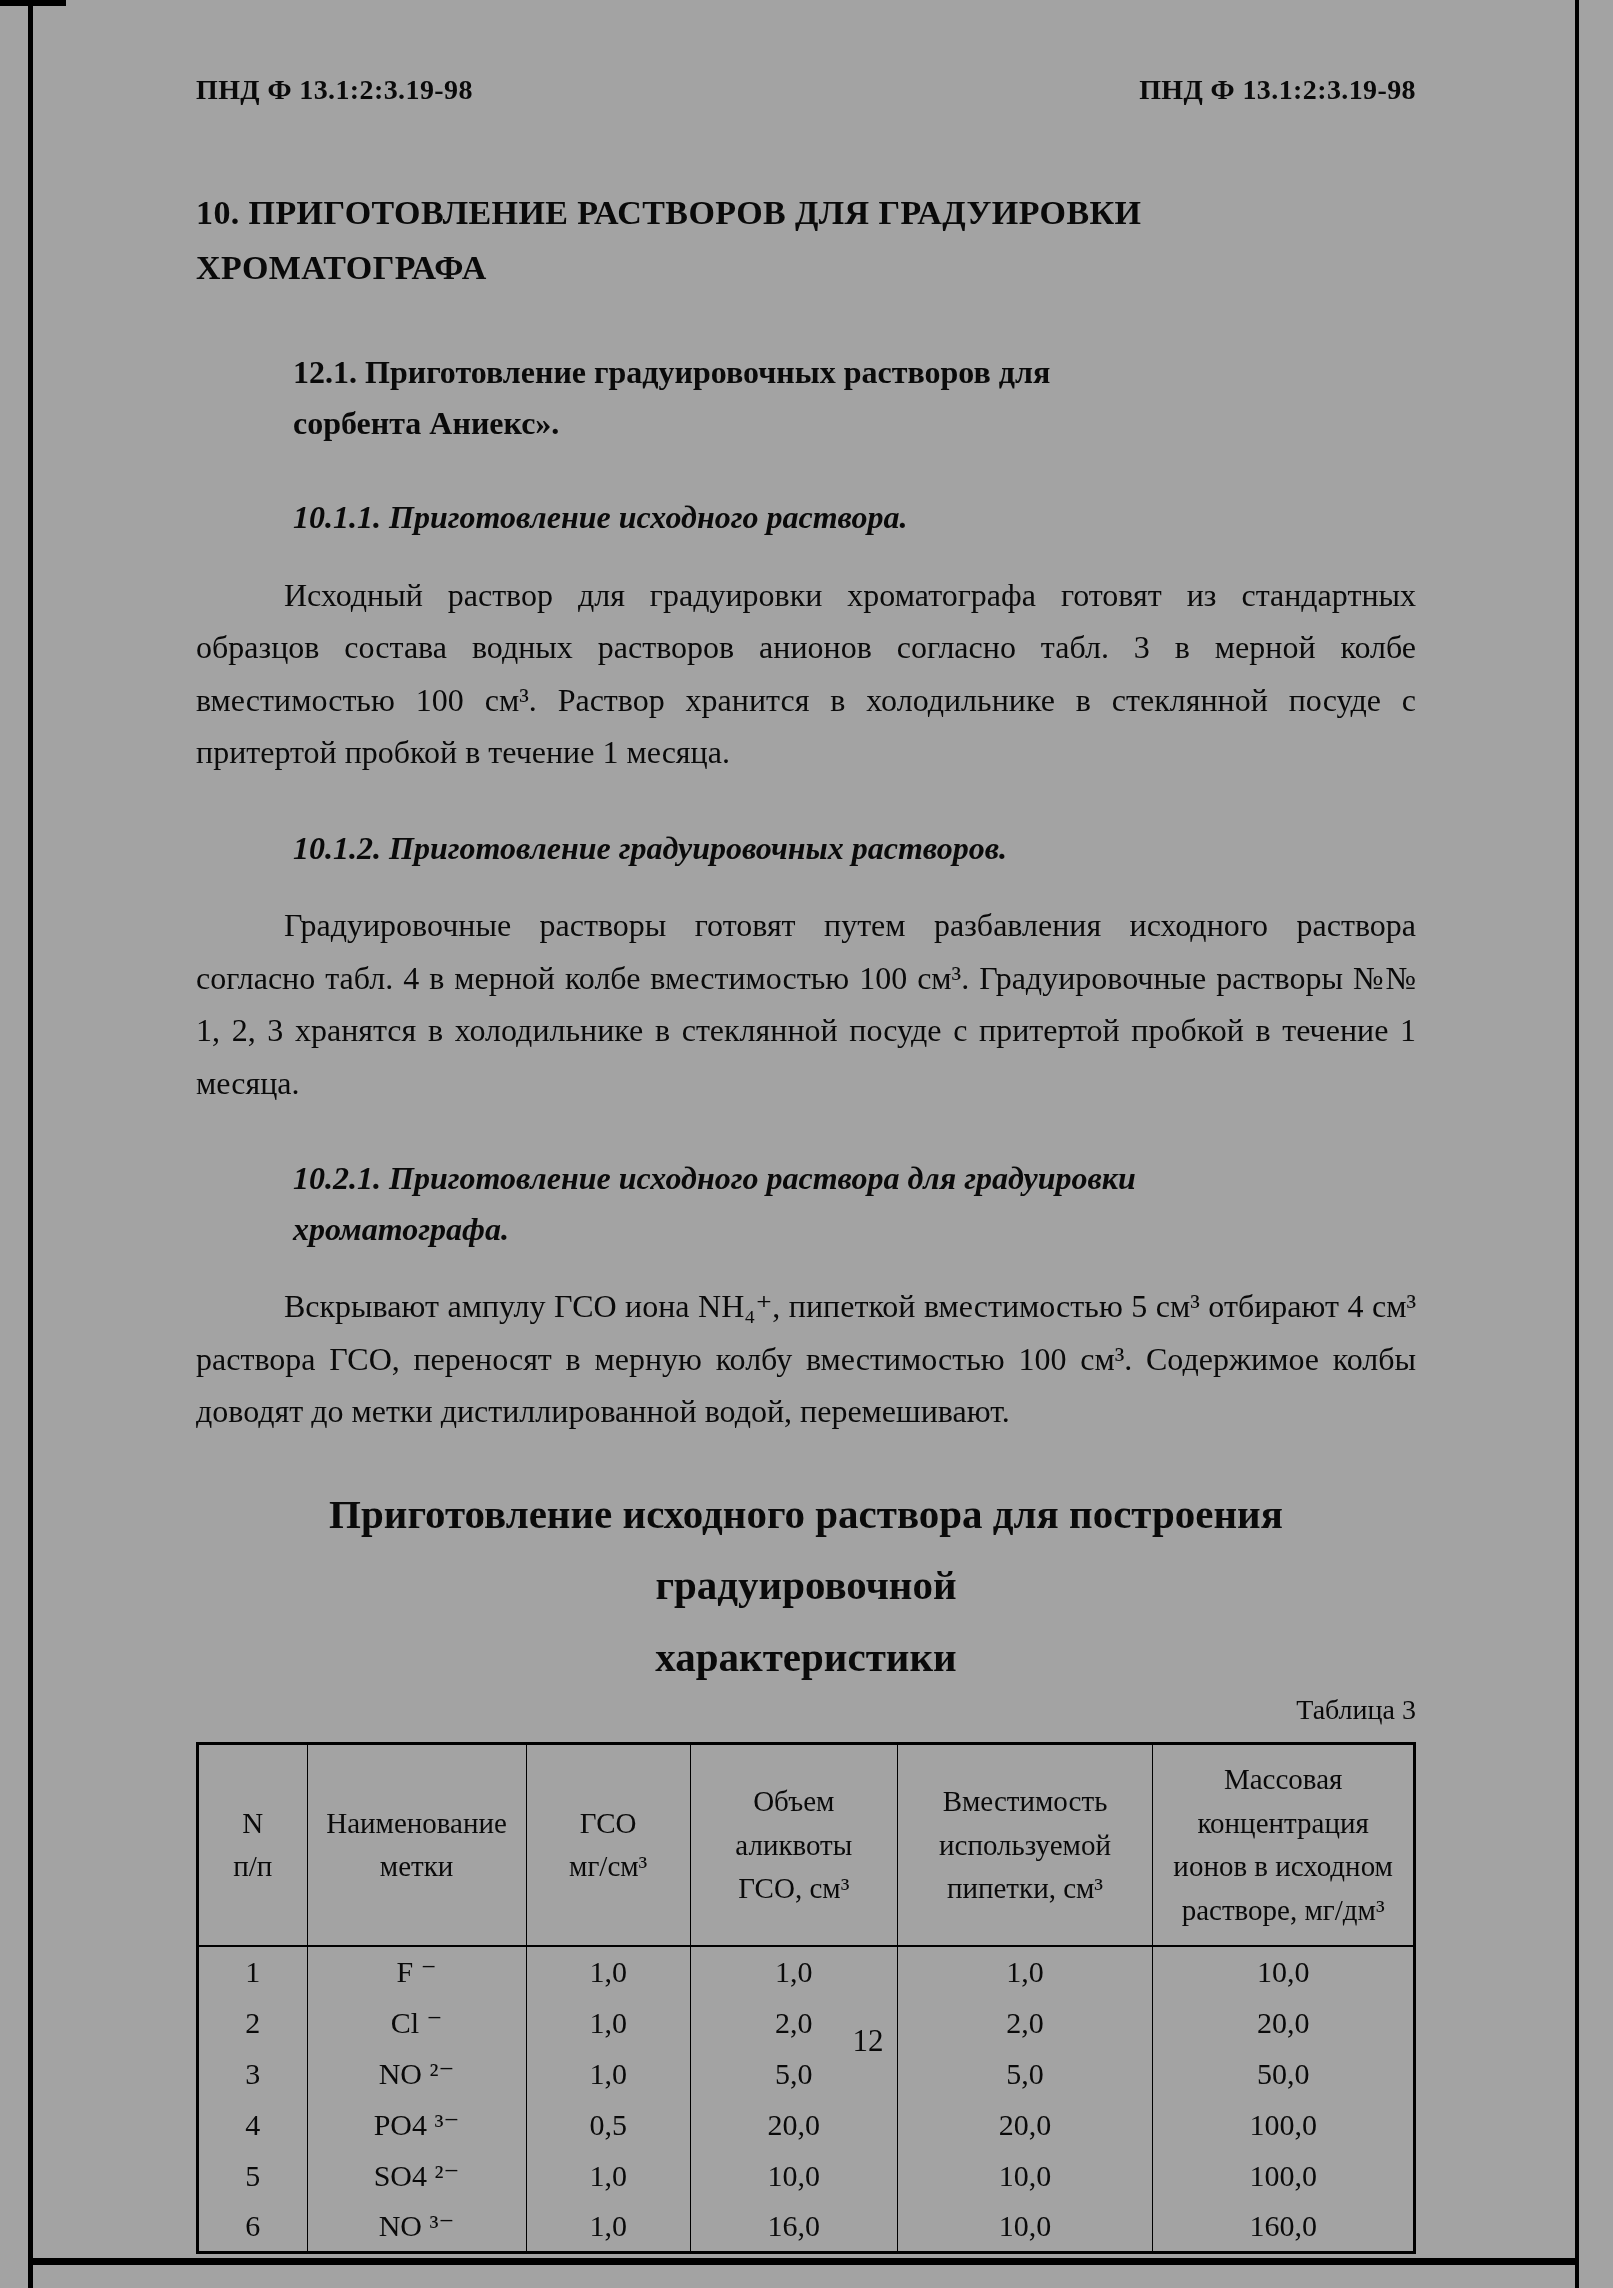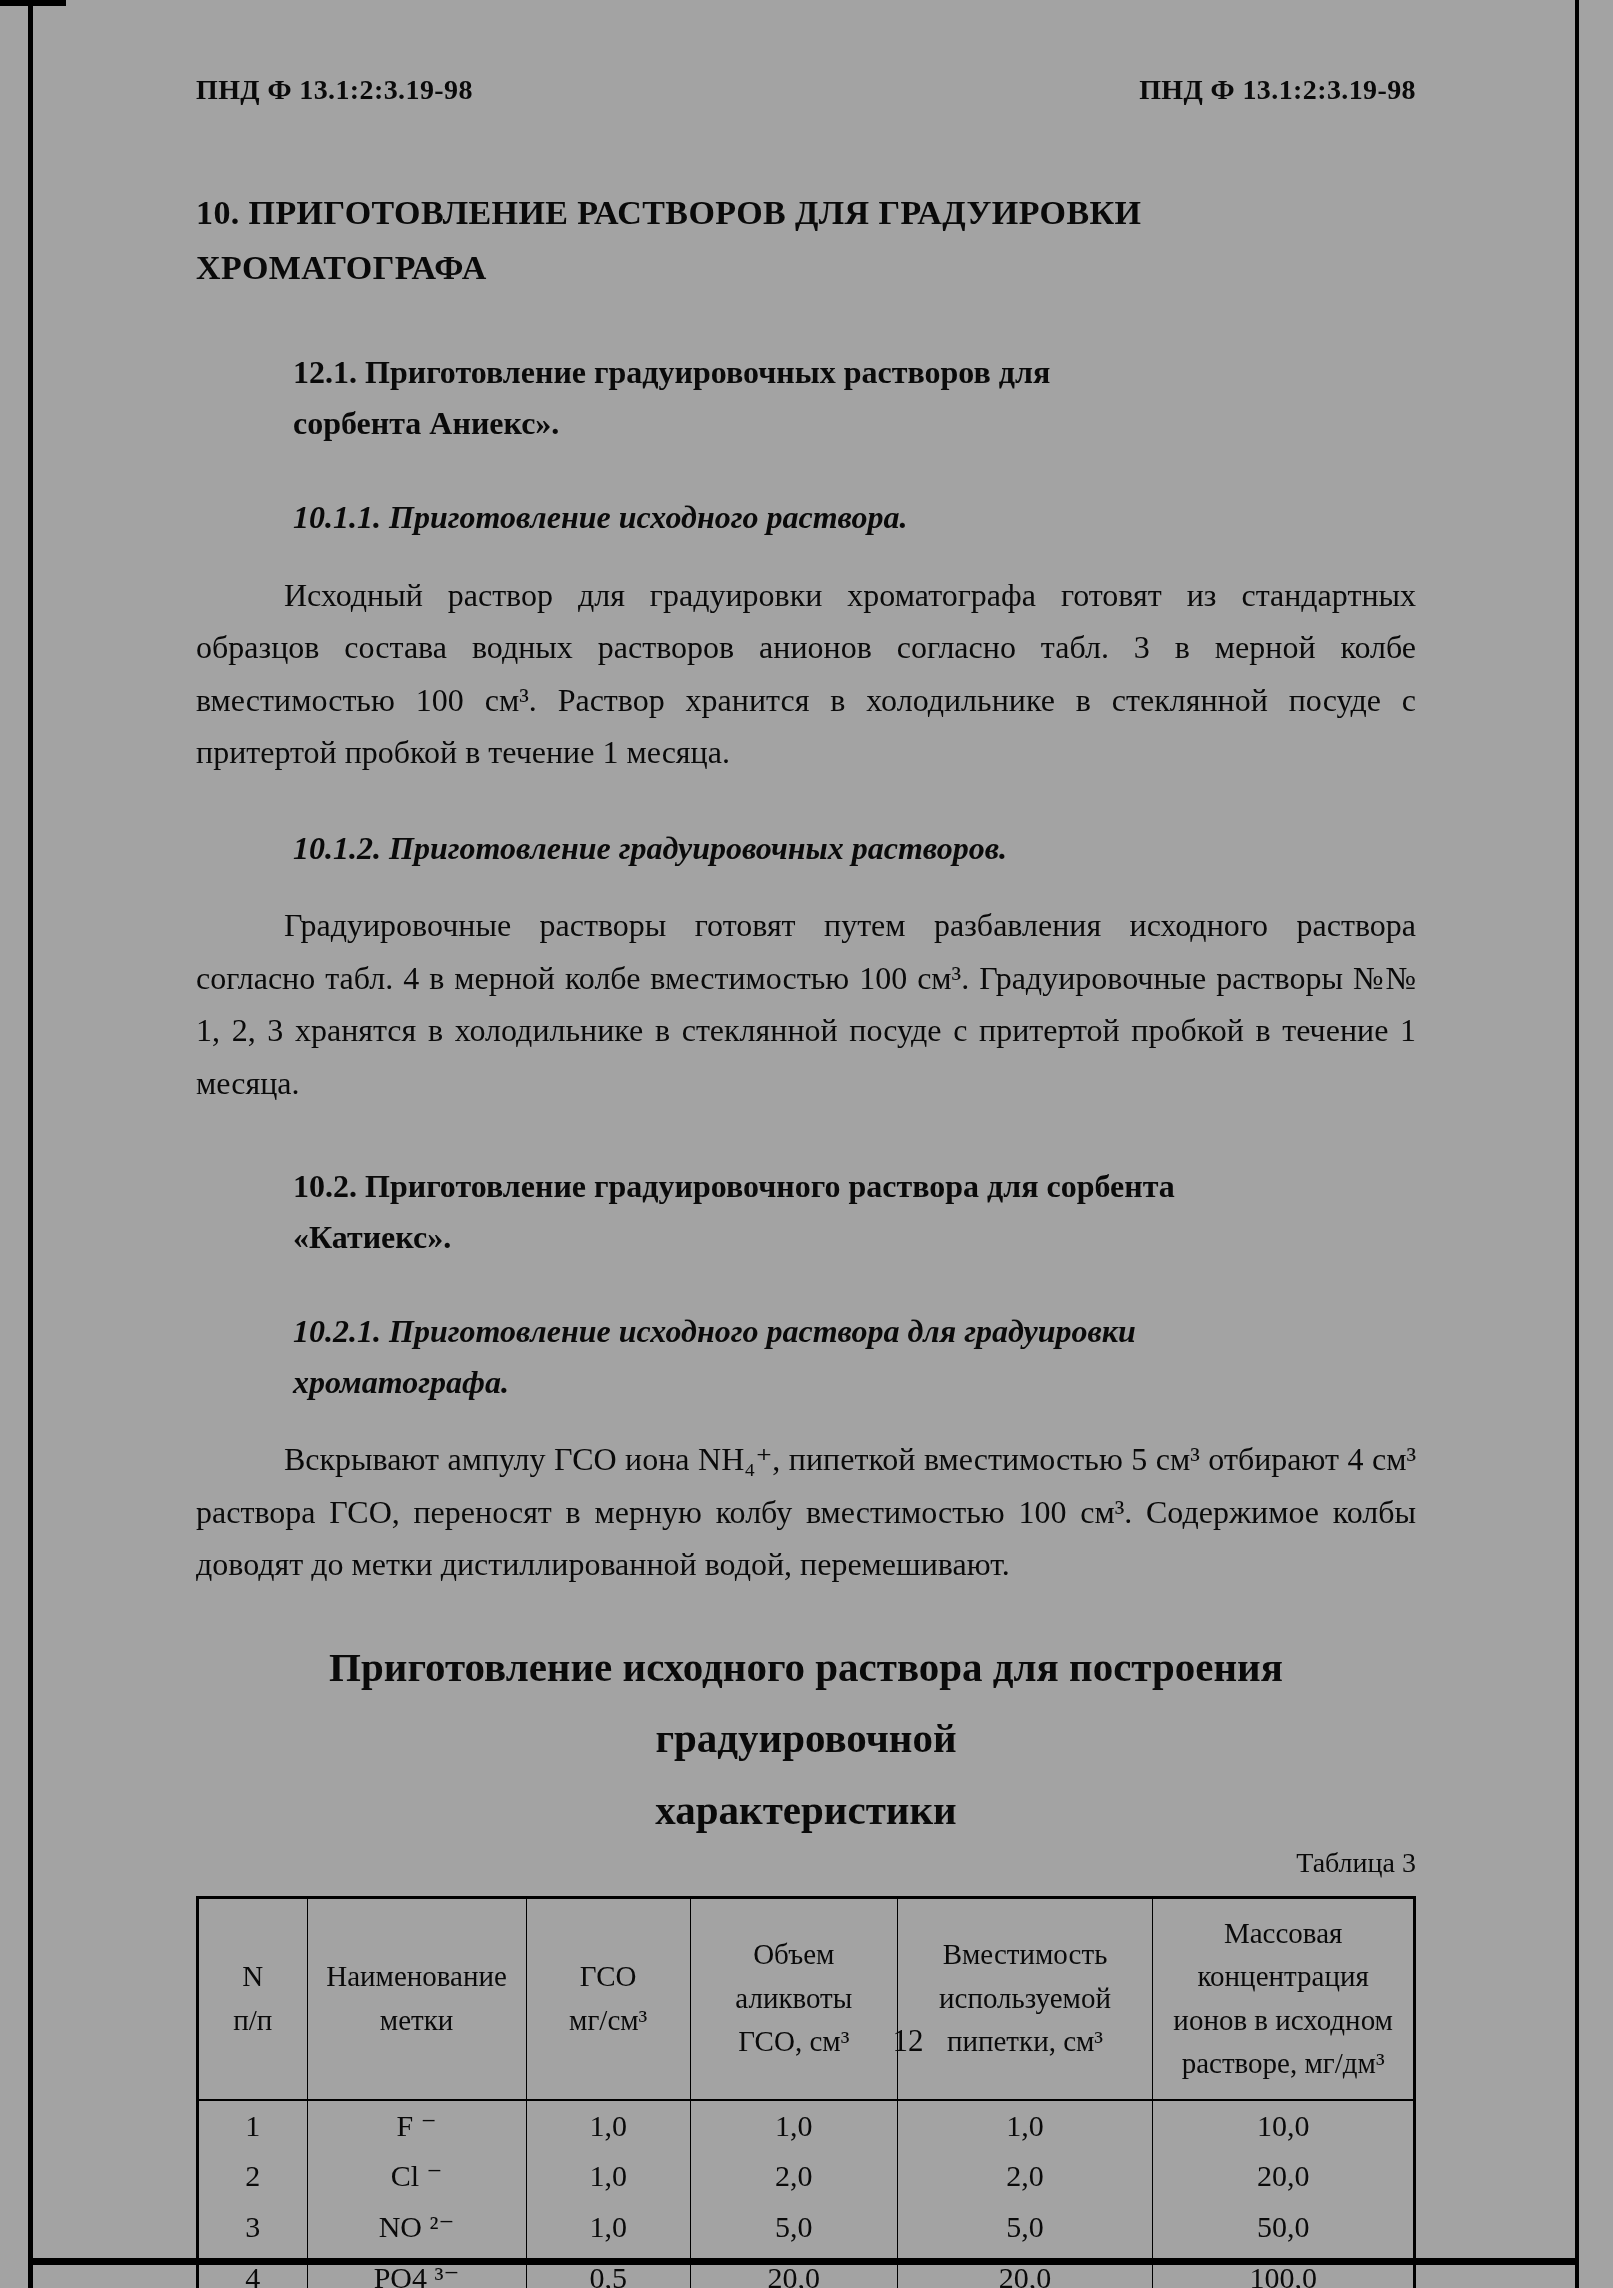--- a/index.html
+++ b/index.html
@@ -115,21 +115,20 @@
   col.c4 { width: 17%; }
   col.c5 { width: 21%; }
   col.c6 { width: 21.5%; }
   .page-number {
     position: absolute;
     left: 196px;
     top: 2023px;
     width: 1344px;
     text-align: center;
     font-size: 31px;
-    margin-left: 40px;
   }
 </style>
 </head>
 <body>
 
 <div class="page">
   <div class="edge edge-left"></div>
   <div class="edge edge-right"></div>
   <div class="edge edge-bottom"></div>
   <div class="edge edge-top-left"></div>
@@ -148,22 +147,20 @@
 сорбента Аниекс».</div>
 
     <div class="h-ital">10.1.1. Приготовление исходного раствора.</div>
 
     <p class="body-par">Исходный раствор для градуировки хроматографа готовят из стандартных образцов состава водных растворов анионов согласно табл. 3 в мерной колбе вместимостью 100 см³. Раствор хранится в холодильнике в стеклянной посуде с притертой пробкой в течение 1 месяца.</p>
 
     <div class="h-ital">10.1.2. Приготовление градуировочных растворов.</div>
 
     <p class="body-par">Градуировочные растворы готовят путем разбавления исходного раствора согласно табл. 4 в мерной колбе вместимостью 100 см³. Градуировочные растворы №№ 1, 2, 3 хранятся в холодильнике в стеклянной посуде с притертой пробкой в течение 1 месяца.</p>
 
-    <div class="h-num">10.2. Приготовление градуировочного раствора для сорбента
-«Катиекс».</div>
 
     <div class="h-ital">10.2.1. Приготовление исходного раствора для градуировки
 хроматографа.</div>
 
     <p class="body-par">Вскрывают ампулу ГСО иона NH₄⁺, пипеткой вместимостью 5 см³ отбирают 4 см³ раствора ГСО, переносят в мерную колбу вместимостью 100 см³. Содержимое колбы доводят до метки дистиллированной водой, перемешивают.</p>
 
     <div class="table-caption">Приготовление исходного раствора для построения градуировочной
 характеристики</div>
 
     <div class="table-label">Таблица 3</div>

